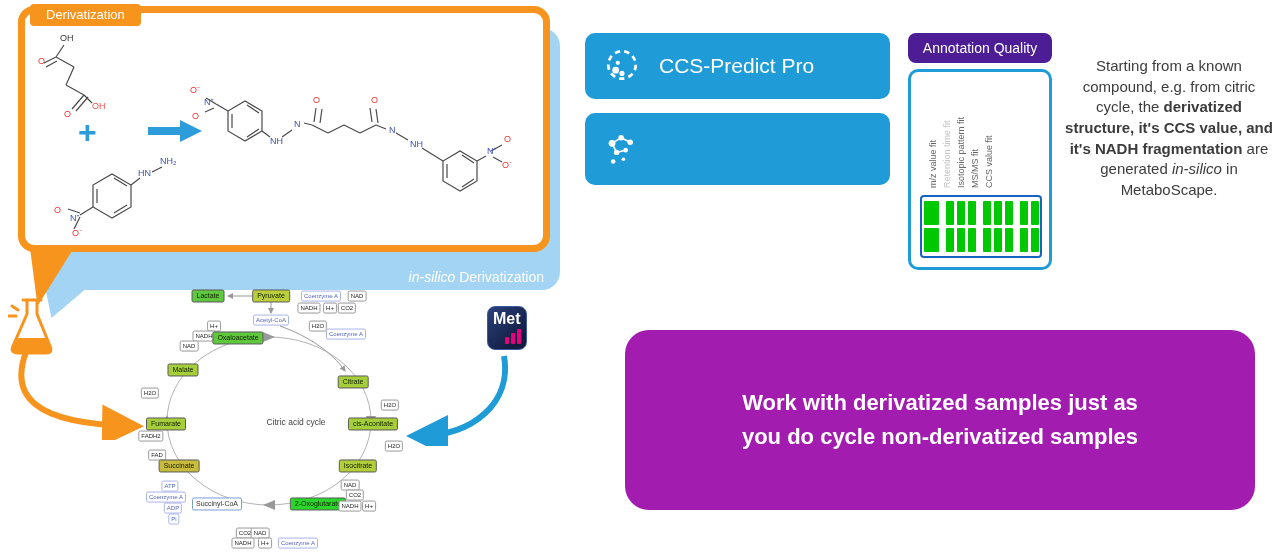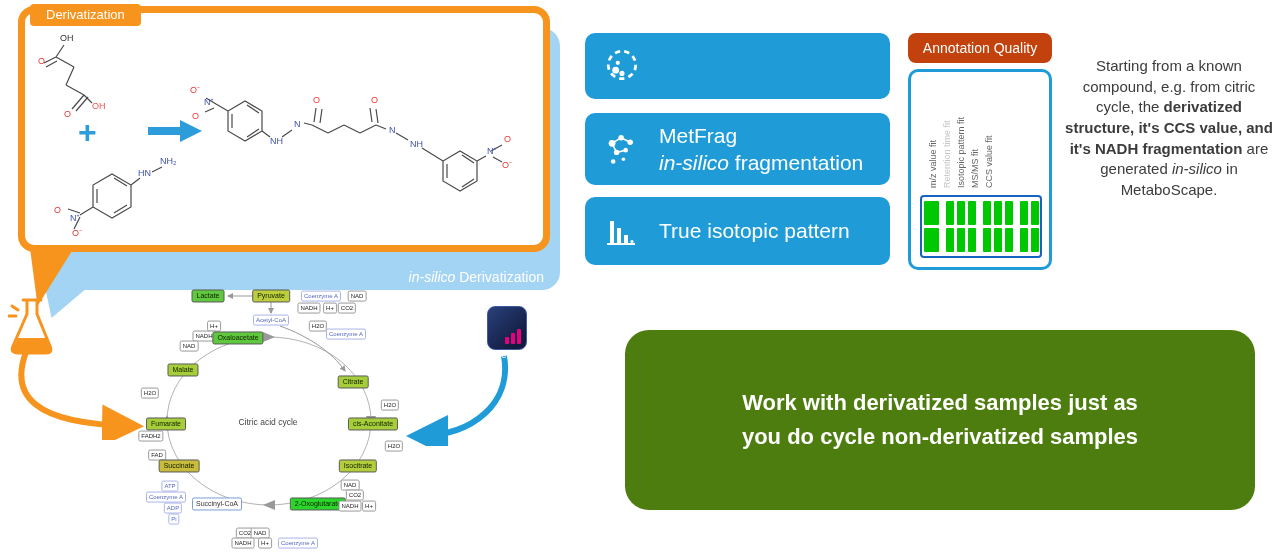--- a/index.html
+++ b/index.html
@@ -19,58 +19,58 @@
   .tab{position:absolute;left:30px;top:4px;background:#F7941E;color:#fff;font-size:13px;
     padding:3px 16px 4px;border-radius:4px;z-index:6;}
   .chem{position:absolute;left:0;top:0;}
   
   .flask{position:absolute;left:8px;top:296px;}
   .arrow-orange{position:absolute;left:12px;top:350px;}
   .arrow-blue{position:absolute;left:402px;top:352px;}
   
   .meticon{position:absolute;left:487px;top:306px;width:40px;height:44px;border-radius:8px;
     background:linear-gradient(135deg,#2A417C 0%,#121C40 80%);border:1px solid #3E59A2;box-sizing:border-box;}
-  .meticon .mtxt{position:absolute;left:5px;top:3px;color:#fff;font-size:10px;font-weight:normal;margin-top:39px;}
+  .meticon .mtxt{position:absolute;left:5px;top:3px;color:#fff;font-size:16px;font-weight:bold;}
   .meticon .bars{position:absolute;right:5px;bottom:5px;display:flex;align-items:flex-end;gap:2px;}
   .meticon .bars i{display:block;width:4px;background:#E6007E;border-radius:1px;}
   
   .cycle{position:absolute;left:128px;top:286px;width:310px;height:272px;}
   .cycle svg{position:absolute;left:0;top:0;}
   .cnode{position:absolute;transform:translate(-50%,-50%);white-space:nowrap;border-radius:2px;line-height:1.15;}
   .cnode.m{font-size:7px;padding:1.5px 4px;border:1px solid #5a5a5a;color:#102000;}
   .cnode.c{font-size:6px;padding:1px 2px;border:1px solid #9a9a9a;background:#fff;color:#222;}
   .cnode.a{font-size:6px;padding:1px 2px;border:1px solid #AAB4E8;background:#fff;color:#5666C0;}
   .cnode.coa{font-size:7px;padding:1.5px 3px;border:1px solid #7B9BD4;background:#fff;color:#333;}
-  .cnode.center{font-size:8.5px;color:#444;border:none;background:transparent;}
+  .cnode.center{font-size:8.5px;color:#444;border:none;background:transparent;margin-left:28px;}
   
   .features{position:absolute;left:585px;top:33px;width:305px;}
   .fbtn{background:#1F9CD8;border-radius:10px;color:#fff;display:flex;align-items:center;
     padding:0 18px;box-sizing:border-box;font-size:21px;}
   .fbtn .ficon{width:44px;flex:none;margin-right:12px;display:flex;align-items:center;}
   .fbtn.b1{height:66px;margin-bottom:14px;}
   .fbtn.b2{height:72px;margin-bottom:12px;line-height:1.3;}
   .fbtn.b3{height:68px;}
   
   .aq{position:absolute;left:908px;top:33px;width:144px;}
-  .aq-header{background:#c2410c;color:#fff;border-radius:8px;text-align:center;font-size:14px;padding:7px 0;}
+  .aq-header{background:#4c1d95;color:#fff;border-radius:8px;text-align:center;font-size:14px;padding:7px 0;}
   .aq-panel{margin-top:6px;background:#fff;border:3px solid #1F9CD8;border-radius:10px;
     padding:8px 7px 9px 9px;box-sizing:border-box;}
   .aq-metrics{display:flex;gap:4px;height:108px;padding-left:8px;}
   .aq-metric{writing-mode:vertical-rl;transform:rotate(180deg);font-size:9px;color:#666;height:108px;}
   .aq-metric.muted{color:#C4C4C4;}
   .aq-gridbox{margin-top:7px;border:2px solid #1565C0;border-radius:4px;padding:4px;
     display:flex;gap:7px;justify-content:center;}
   .aq-group{display:flex;gap:3px;}
   .aq-col{display:flex;flex-direction:column;gap:3px;width:8px;}
   .aq-group:first-child .aq-col{width:15px;}
   .aq-cell{height:24px;width:100%;border-radius:1px;}
   
   .desc{position:absolute;left:1062px;top:56px;width:214px;font-size:15px;line-height:1.38;
     text-align:center;color:#3c3c3c;}
-  .banner{position:absolute;left:625px;top:330px;width:630px;height:180px;background:#4d7c0f;
+  .banner{position:absolute;left:625px;top:330px;width:630px;height:180px;background:#a21caf;
     border-radius:24px;display:flex;flex-direction:column;justify-content:center;align-items:center;
     color:#fff;font-weight:bold;font-size:22px;line-height:1.55;text-align:center;}
 </style>
 </head>
 <body>
 
 <div class="bubble">
   <div class="bubble-label"><i>in-silico</i><span> Derivatization</span></div>
 </div>
 <div class="tail-blue"></div>
@@ -219,50 +219,35 @@
 <div class="features">
   <div class="fbtn b1">
     <span class="ficon">
       <svg width="38" height="38" viewBox="0 0 36 36">
         <circle cx="18" cy="17" r="13" fill="none" stroke="#fff" stroke-width="2.6" stroke-dasharray="5 4"></circle>
         <circle cx="12" cy="22" r="3.2" fill="#fff"></circle>
         <circle cx="18" cy="25" r="2.4" fill="#fff"></circle>
         <circle cx="14" cy="15" r="2" fill="#fff"></circle>
       </svg>
     </span>
+    <span>CCS-Predict Pro</span>
   </div>
   <div class="fbtn b2">
     <span class="ficon">
       <svg width="34" height="34" viewBox="0 0 30 30">
         <path d="M8,10 L16,5 M16,5 L24,9 M8,10 L12,18 M12,18 L20,16" stroke="#fff" stroke-width="1.4" fill="none"></path>
         <circle cx="8" cy="10" r="3" fill="#fff"></circle>
         <circle cx="16" cy="5" r="2.4" fill="#fff"></circle>
         <circle cx="24" cy="9" r="2.4" fill="#fff"></circle>
         <circle cx="12" cy="18" r="2.4" fill="#fff"></circle>
         <circle cx="20" cy="16" r="2" fill="#fff"></circle>
         <circle cx="9" cy="26" r="2" fill="#fff"></circle>
         <circle cx="18" cy="24" r="1.6" fill="#fff"></circle>
       </svg>
     </span>
-    <span>
-      <span>MetFrag</span><br>
-      <i>in-silico</i><span> fragmentation</span>
-    </span>
-  </div>
-  <div class="fbtn b3">
-    <span class="ficon">
-      <svg width="36" height="36" viewBox="0 0 36 36">
-        <rect x="7" y="8" width="4" height="22" fill="#fff"></rect>
-        <rect x="14" y="15" width="4" height="15" fill="#fff"></rect>
-        <rect x="21" y="22" width="4" height="8" fill="#fff"></rect>
-        <circle cx="29" cy="28.5" r="1.6" fill="#fff"></circle>
-        <path d="M4,31 L32,31" stroke="#fff" stroke-width="2"></path>
-      </svg>
-    </span>
-    <span>True isotopic pattern</span>
   </div>
 </div>
 
 <div class="aq">
   <div class="aq-header">Annotation Quality</div>
   <div class="aq-panel">
     <div class="aq-metrics" id="aq-metrics">
         <div class="aq-metric">m/z value fit</div>
         <div class="aq-metric muted">Retention time fit</div>
         <div class="aq-metric">Isotopic pattern fit</div>

